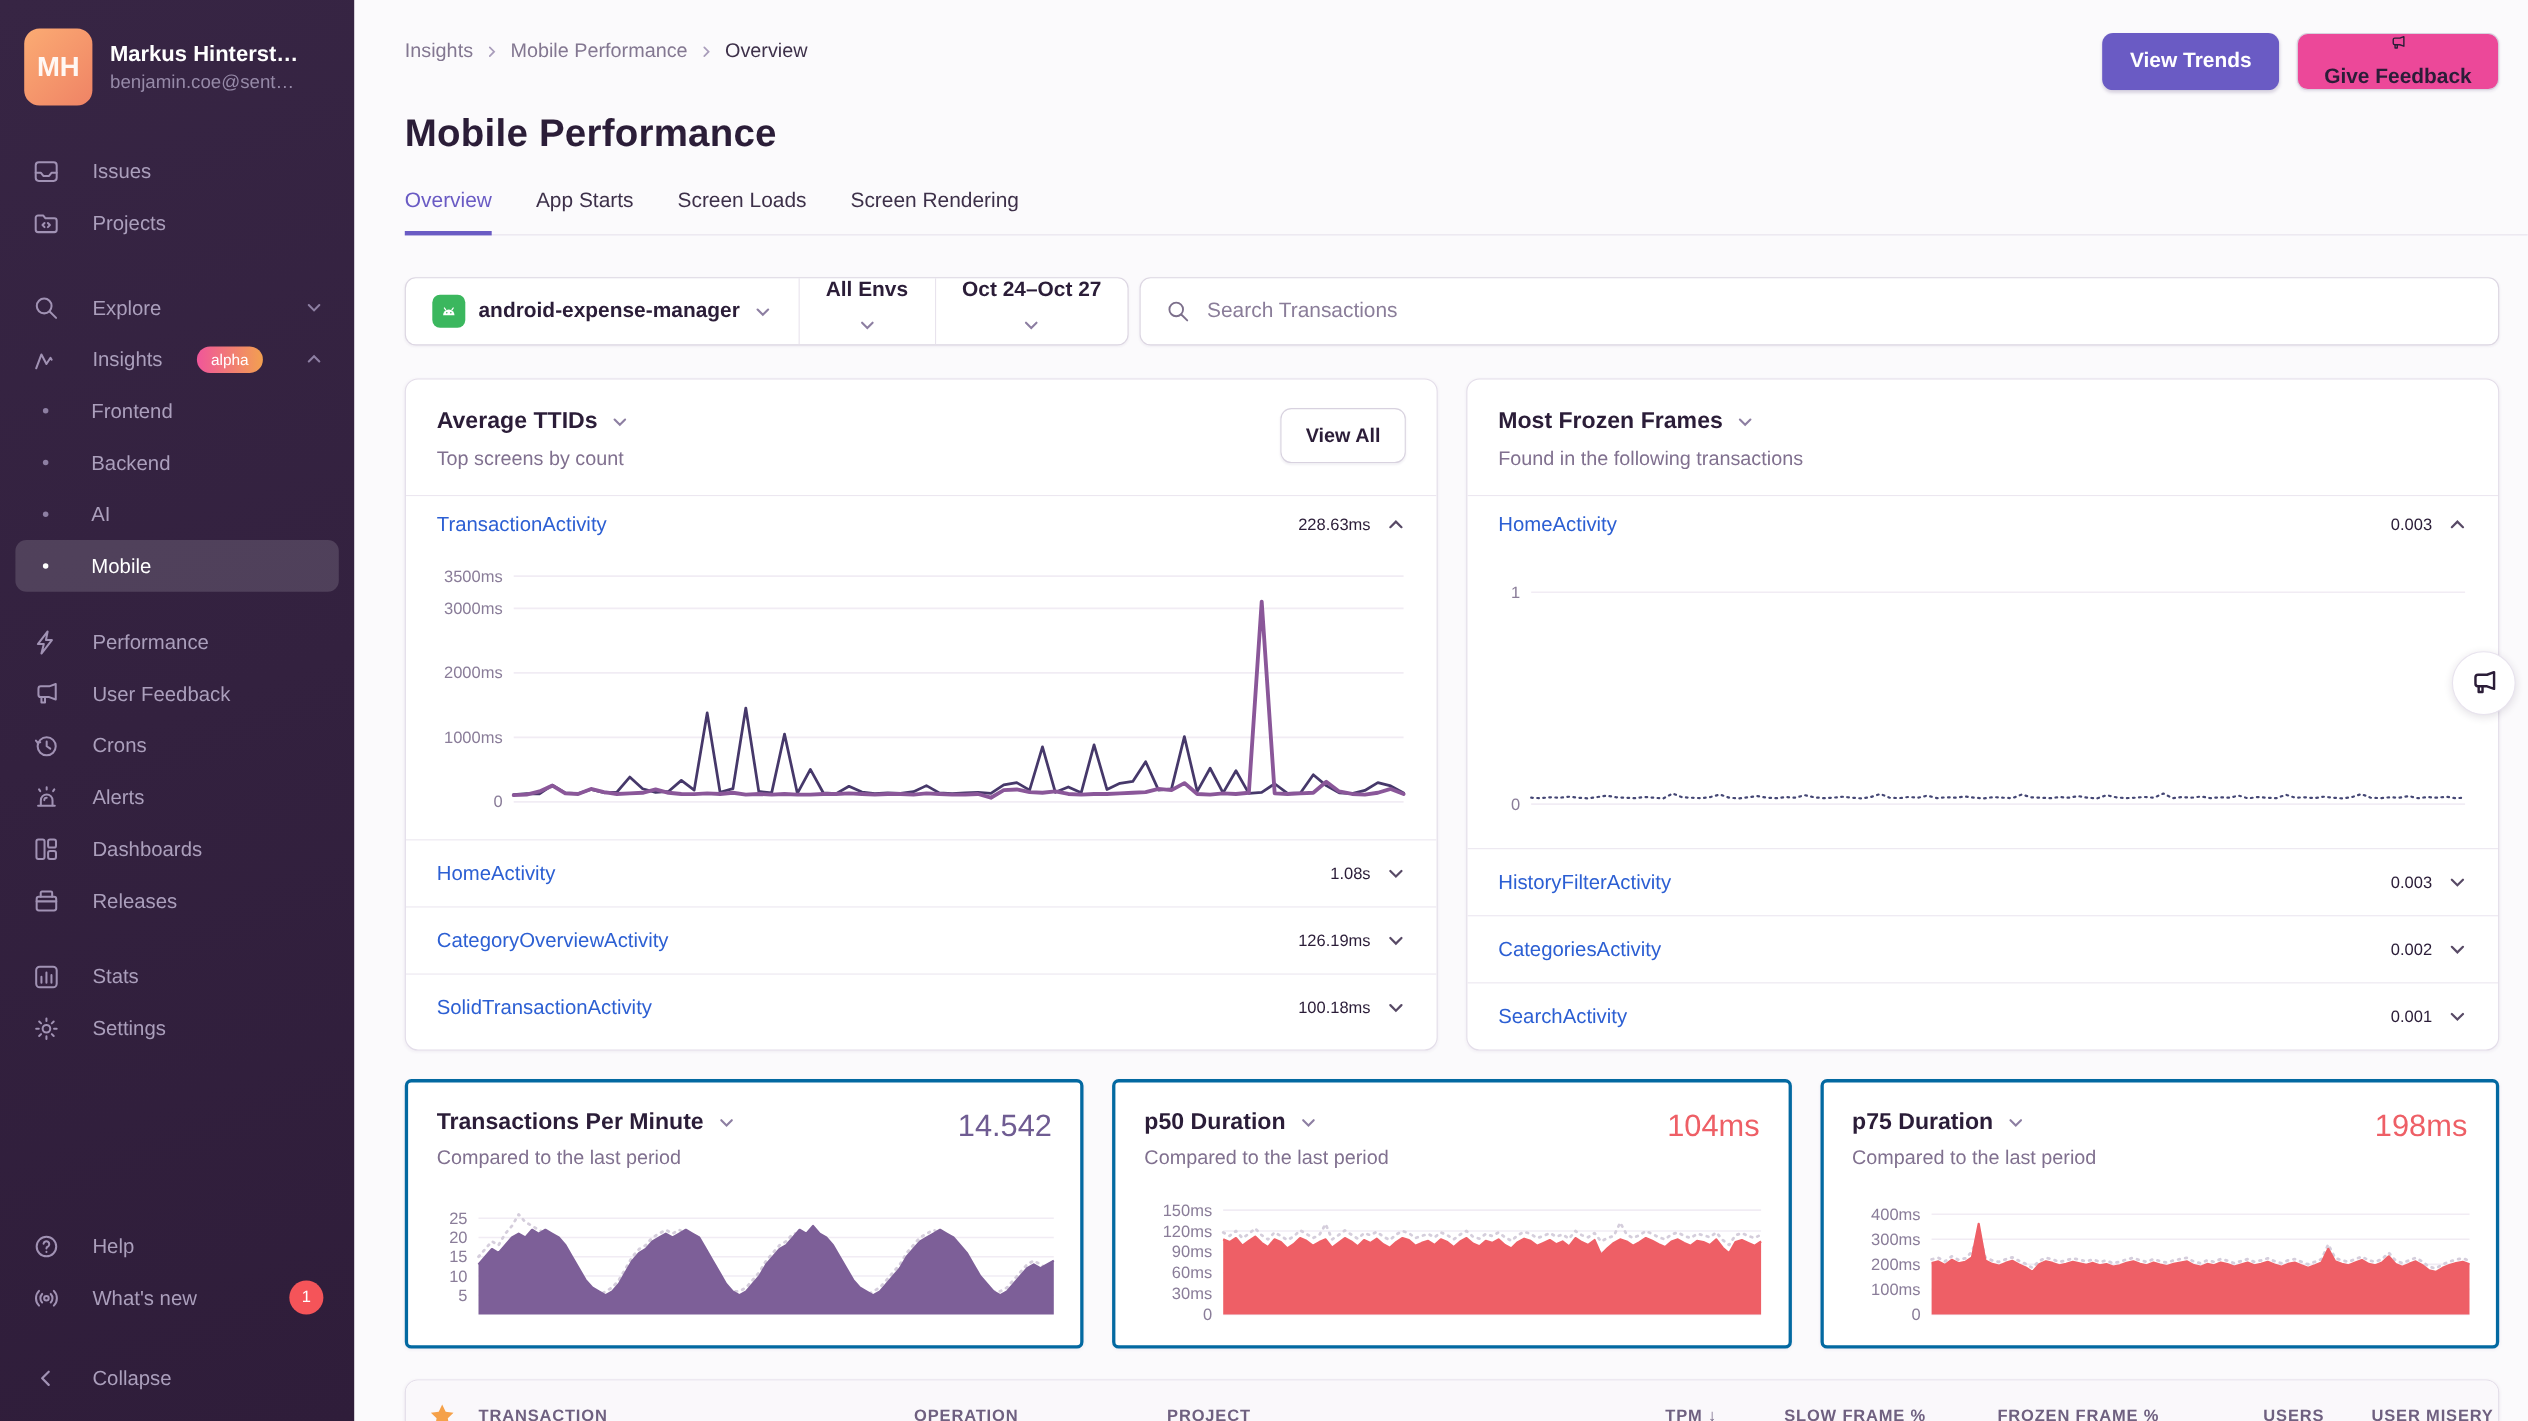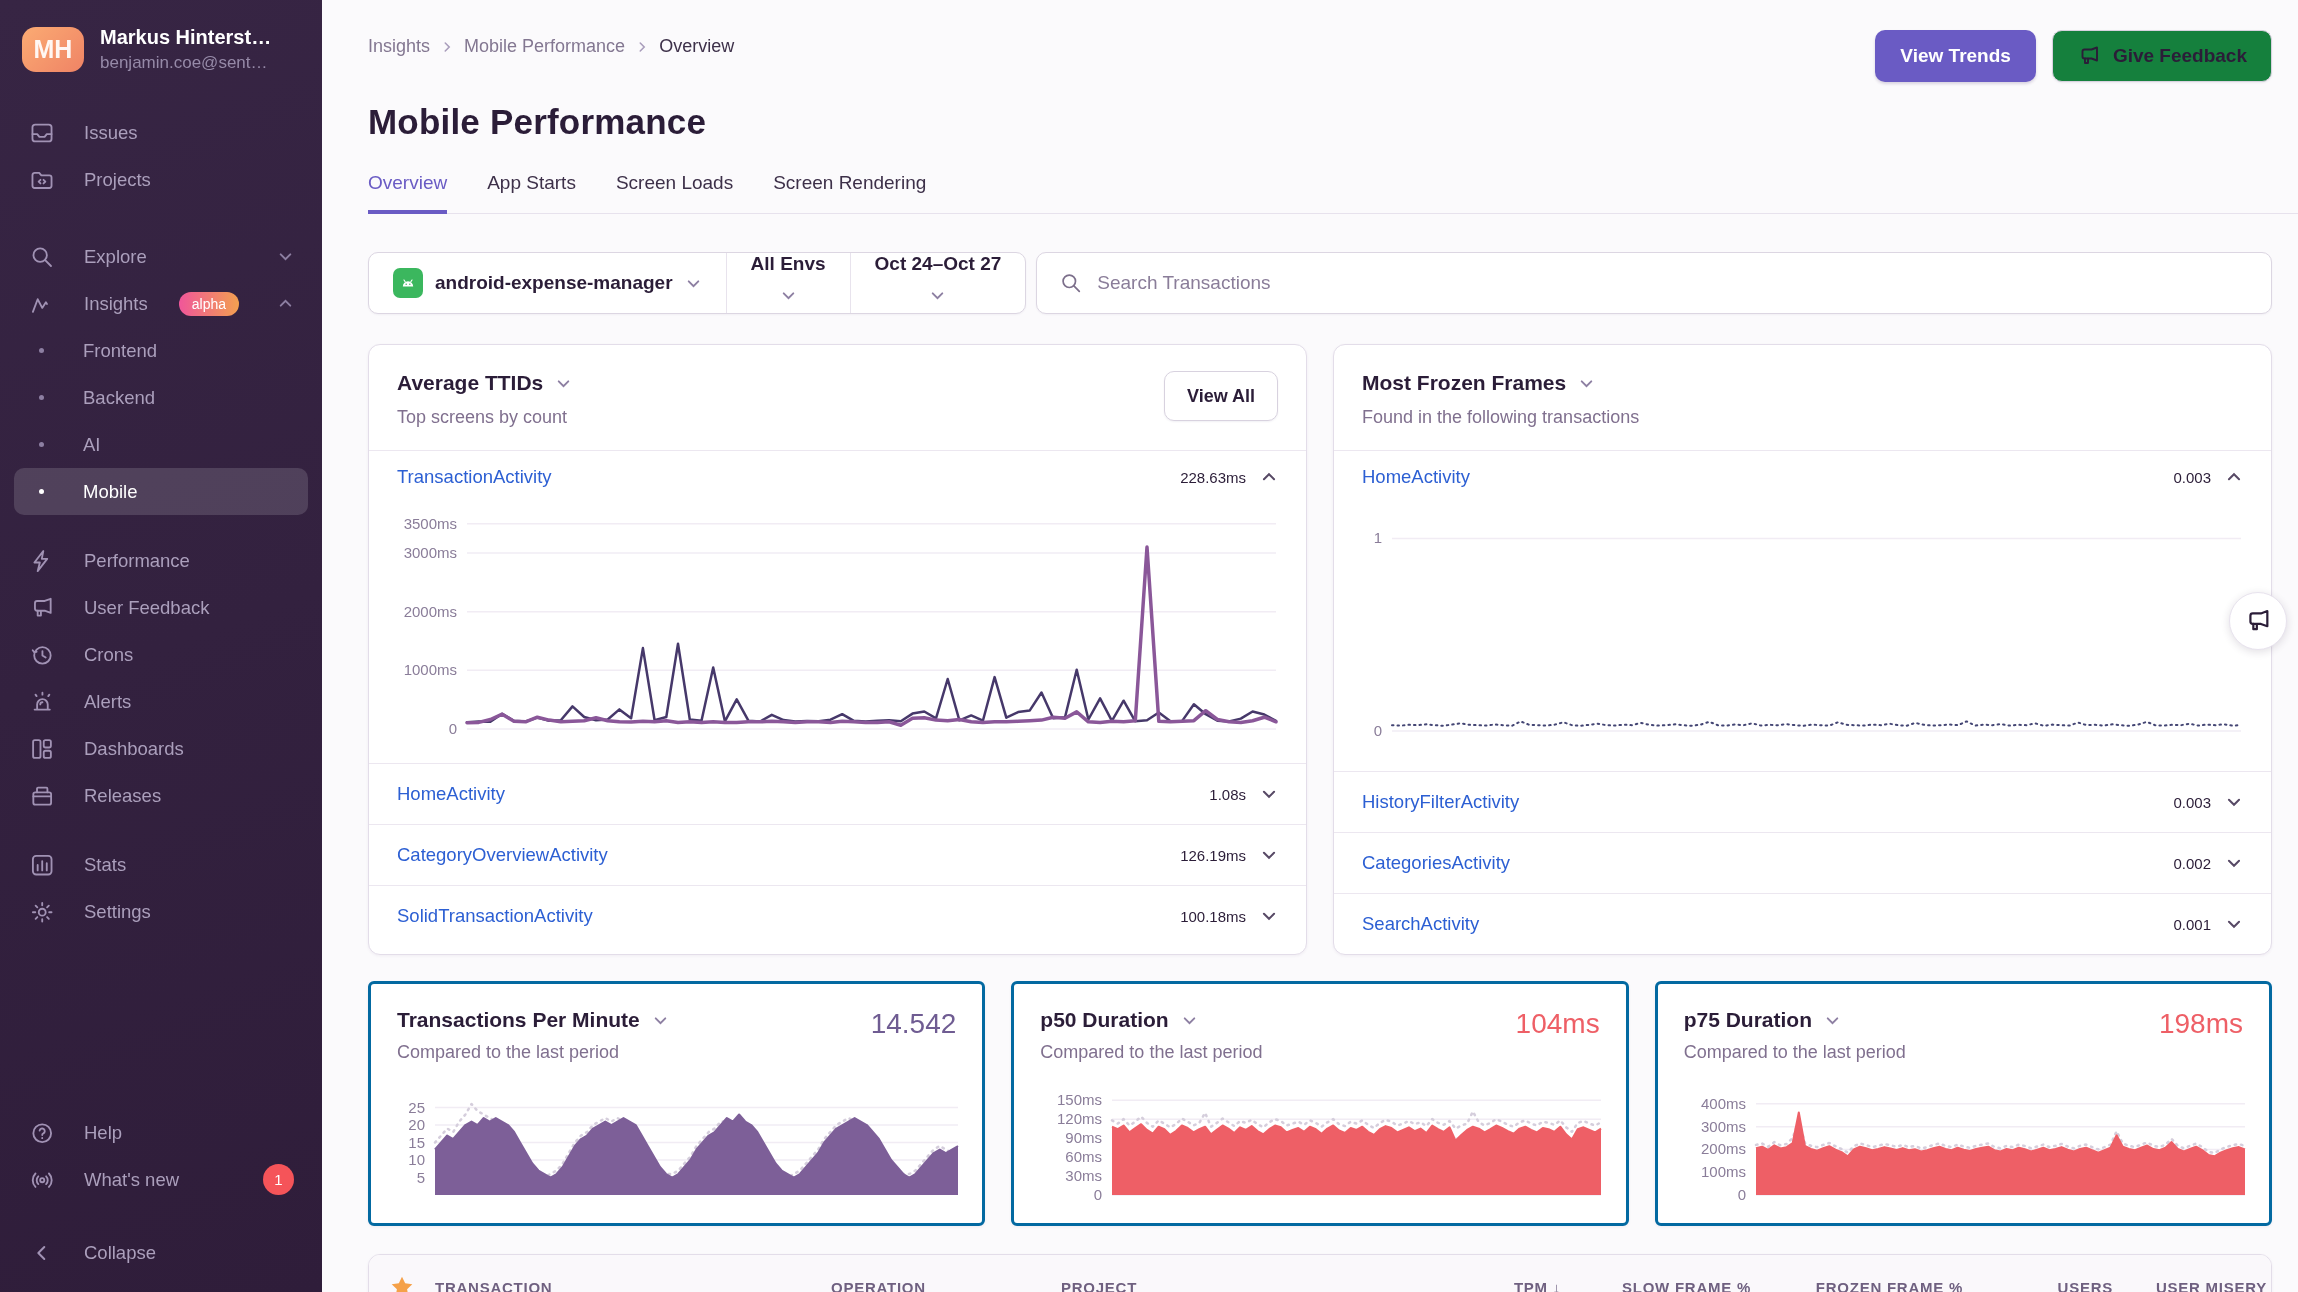--- a/index.html
+++ b/index.html
@@ -4,21 +4,21 @@
 <style>
   * { box-sizing: border-box; margin: 0; padding: 0; }
   html,body { width:2298px; height:1292px; overflow:hidden;
     font-family:"Liberation Sans","DejaVu Sans",sans-serif; background:#fbfafc; }
   .app { display:flex; width:100%; height:100%; }
 
   
   .sidebar { width:322px; flex:0 0 322px; background:linear-gradient(160deg,#372544 0%,#2f1d3a 100%);
     color:#a99dbb; display:flex; flex-direction:column; padding:22px 14px 16px; }
   .user-block { display:flex; gap:16px; align-items:center; padding:4px 8px 6px; cursor:pointer; }
-  .avatar { width:62px; height:45px; border-radius:14px; background:linear-gradient(135deg,#fbab73,#ef8365);
+  .avatar { width:62px; height:70px; border-radius:14px; background:linear-gradient(135deg,#fbab73,#ef8365);
     color:rgba(255,255,255,.92); font-weight:bold; font-size:25px; display:flex; align-items:center; justify-content:center; flex:0 0 62px;}
   .user-meta { min-width:0; }
   .user-name { color:#fff; font-weight:700; font-size:20px; white-space:nowrap; overflow:hidden; }
   .user-email { color:#968aa8; font-size:17px; margin-top:4px; white-space:nowrap; overflow:hidden; }
   nav { margin-top:30px; flex:1; display:flex; flex-direction:column; }
   .nav-item { display:flex; align-items:center; gap:28px; height:47px; padding:0 14px; border-radius:10px;
     font-size:18.5px; cursor:pointer; color:#ab9fbc; }
   .nav-item .nicon { width:28px; height:28px; flex:0 0 28px; display:flex; align-items:center; justify-content:center; color:#a192b4; }
   .nav-item.active { background:rgba(255,255,255,.14); color:#fff; }
   .nav-item.active .bullet { background:#fff; }
@@ -41,21 +41,21 @@
   .main { flex:1; position:relative; min-width:0; }
   .topbar { display:flex; justify-content:space-between; align-items:flex-start; padding:30px 26px 0 46px; }
   .breadcrumb { display:flex; align-items:center; gap:10px; font-size:18px; color:#837791; padding-top:6px;}
   .breadcrumb .crumb { cursor:pointer; }
   .breadcrumb .crumb.current { color:#3d3049; }
   .bc-sep { width:14px; height:14px; color:#a99dbb; }
   .top-actions { display:flex; gap:16px; }
   .btn { display:flex; align-items:center; gap:12px; height:52px; padding:0 24px; border-radius:10px;
     font-size:19px; font-weight:700; cursor:pointer; border:1px solid transparent; }
   .btn-primary { background:#6a5bc4; color:#fff; box-shadow:0 2px 3px rgba(60,40,100,.18); }
-  .btn-default { background:#15803d; color:#2b1d38; border-color:#d8d2df; box-shadow:0 1px 2px rgba(60,40,100,.08); }
+  .btn-default { background:#ec4899; color:#2b1d38; border-color:#d8d2df; box-shadow:0 1px 2px rgba(60,40,100,.08);flex-direction:column; }
   .btn-default .bicon { width:24px; height:24px; color:#2b1d38; }
   .page-title { font-size:35px; font-weight:700; color:#2b1d38; margin:20px 0 0 46px; letter-spacing:.2px;}
   .tabs { display:flex; gap:40px; margin:30px 0 0 46px; border-bottom:1px solid #e7e2ed; padding-right:26px; }
   .tab { font-size:19px; color:#3d3049; padding-bottom:16px; cursor:pointer; border-bottom:4px solid transparent; margin-bottom:-1px;}
   .tab.active { color:#6a5bc4; border-bottom-color:#6a5bc4; }
 
   
   .filter-row { display:flex; gap:10px; margin:38px 26px 0 46px; }
   .filter-group { display:flex; align-items:stretch; background:#fff; border:1px solid #dcd6e2; border-radius:10px;
     height:62px; box-shadow:0 1px 2px rgba(60,40,100,.05); }

